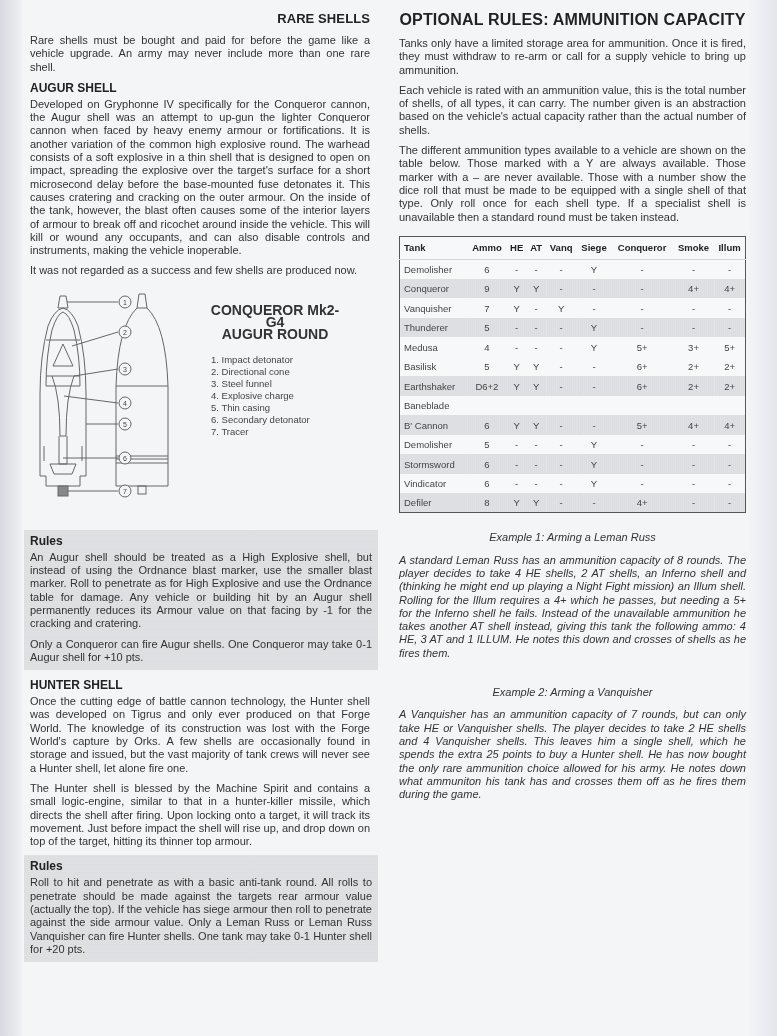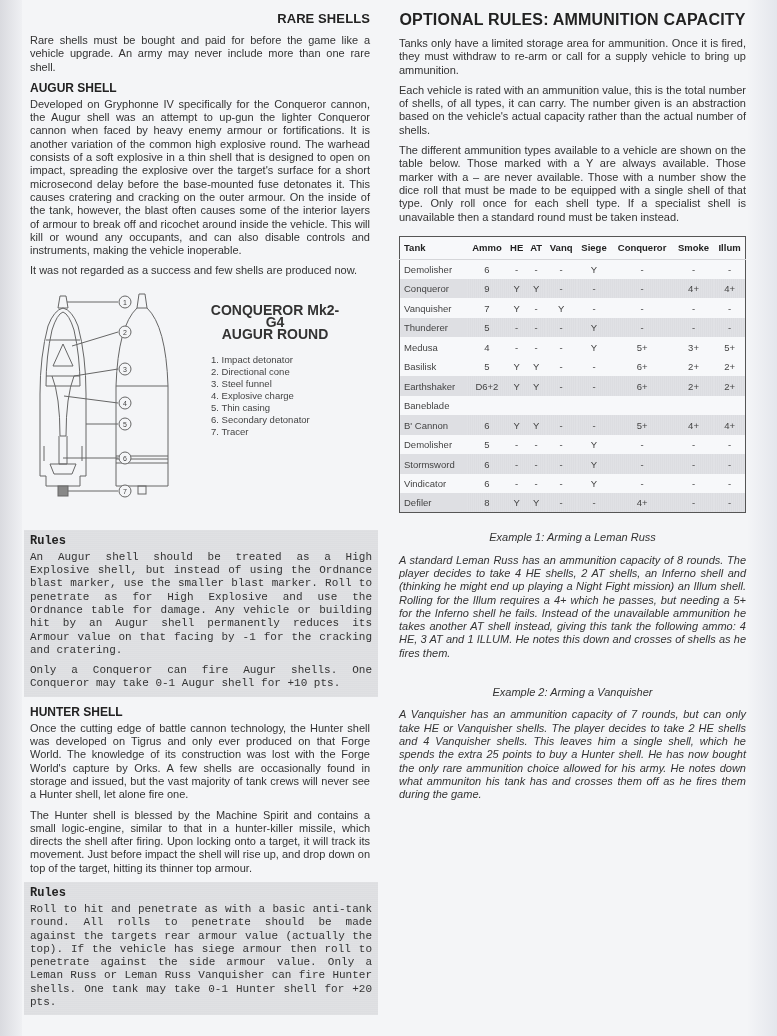--- a/index.html
+++ b/index.html
@@ -38,21 +38,20 @@
     margin-bottom: 7px; color: #333;
   }
   p.ital { font-style: italic; }
   p.example-title { font-style: italic; text-align: center; margin-bottom: 9px; }
 
   .rules-box {
     background: #dddee1;
     background-image: repeating-linear-gradient(0deg, rgba(255,255,255,0.08) 0 1px, transparent 1px 2px);
     margin-left: -6px; margin-right: -8px; padding: 4px 6px 6px 6px;
     margin-bottom: 8px;
-    font-family: Liberation Mono, monospace;
   }
   .rules-box h2 { margin-top: 0; }
   .rules-box p:last-child { margin-bottom: 0; }
 
   .diagram {
     position: relative; height: 236px; margin: 8px 0 8px;
   }
   .diagram svg { position: absolute; left: 0; top: 0; }
   .diagram-title {
     position: absolute; left: 175px; top: 18px; width: 140px;

